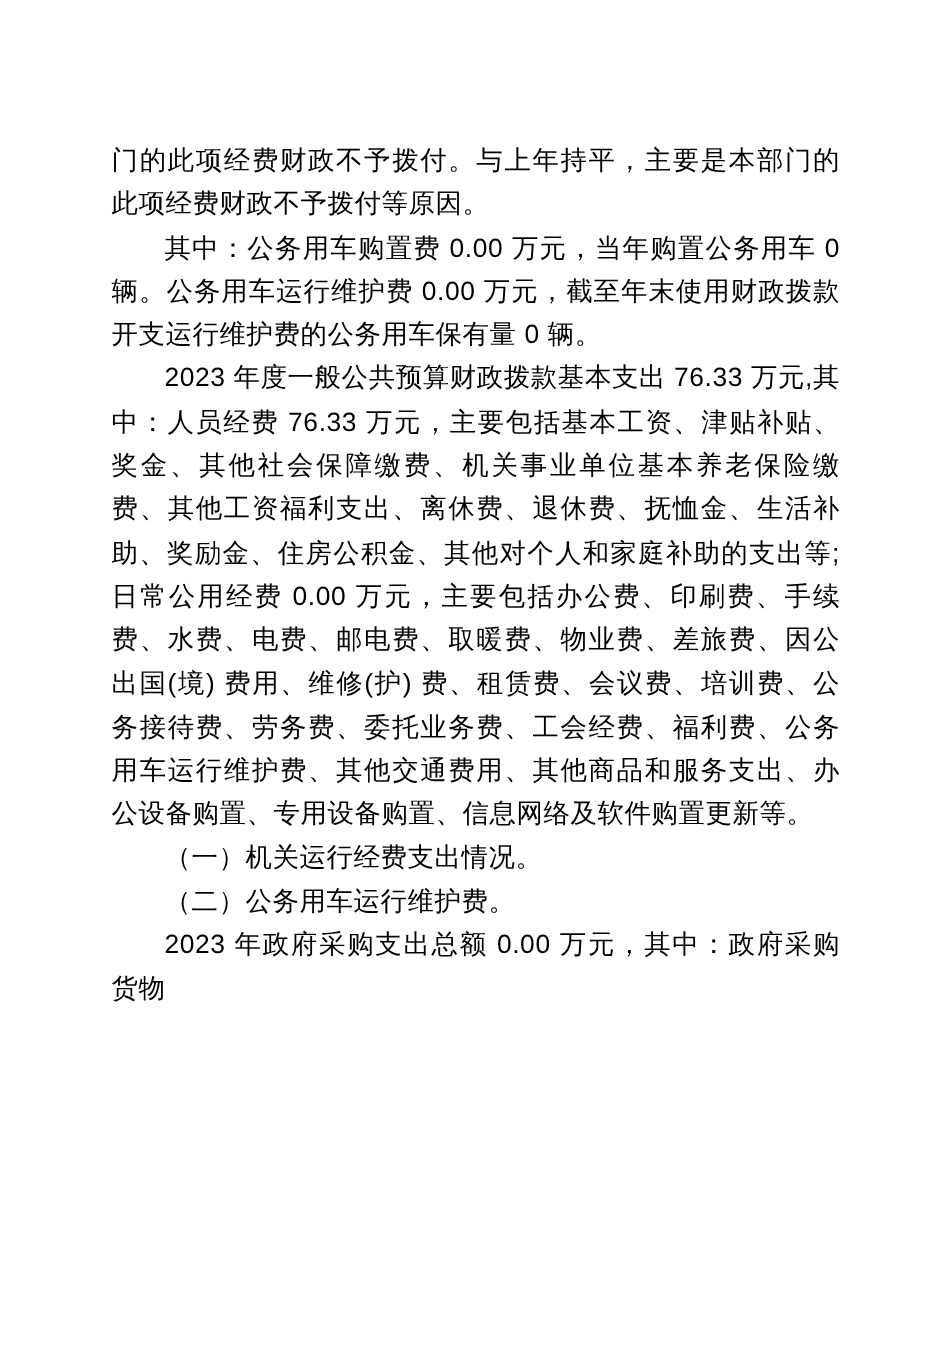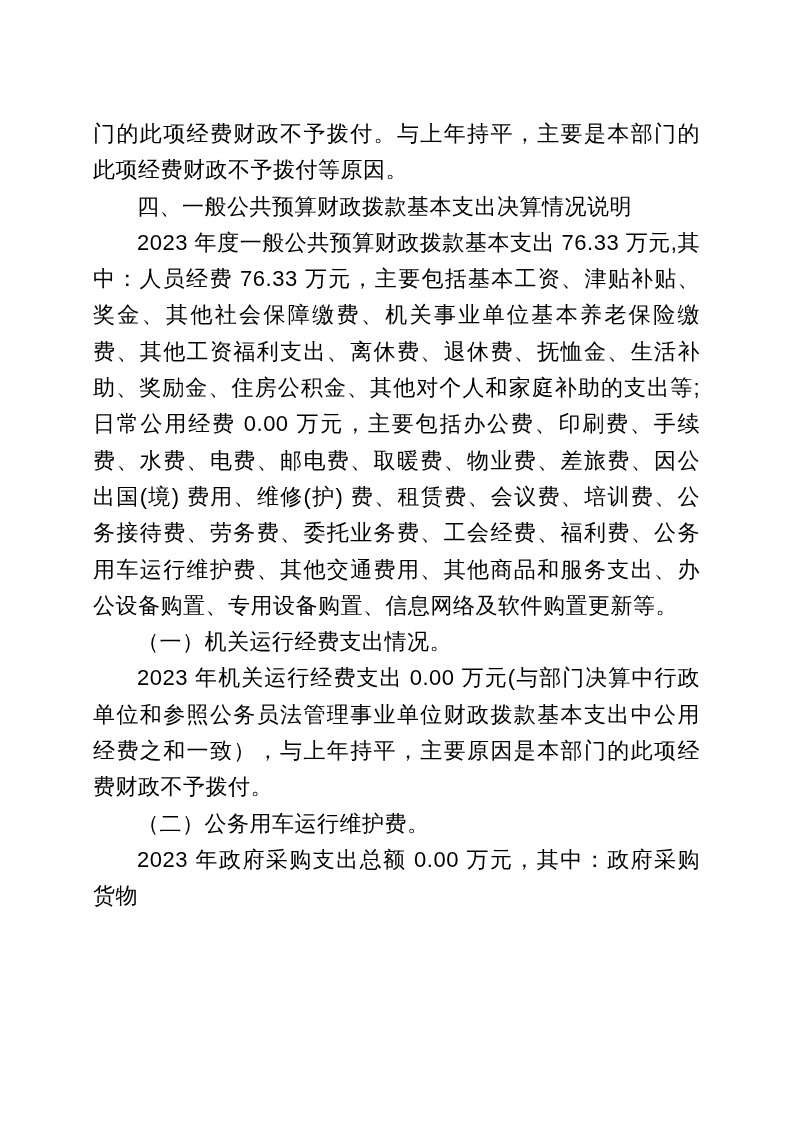--- a/index.html
+++ b/index.html
@@ -40,20 +40,19 @@
   .heading-bold {
     font-weight: 400;
   }
 </style>
 </head>
 <body>
 
 <div class="page">
   <div class="content">
     <p class="para-flush">门的此项经费财政不予拨付。与上年持平，主要是本部门的此项经费财政不予拨付等原因。</p>
-    <p class="para-indent">四、一般公共预算财政拨款基本支出决算情况说明</p>
+    <p class="para-indent">其中：公务用车购置费 0.00 万元，当年购置公务用车 0 辆。公务用车运行维护费 0.00 万元，截至年末使用财政拨款开支运行维护费的公务用车保有量 0 辆。</p>
     <p class="para-indent">2023 年度一般公共预算财政拨款基本支出 76.33 万元,其中：人员经费 76.33 万元，主要包括基本工资、津贴补贴、奖金、其他社会保障缴费、机关事业单位基本养老保险缴费、其他工资福利支出、离休费、退休费、抚恤金、生活补助、奖励金、住房公积金、其他对个人和家庭补助的支出等; 日常公用经费 0.00 万元，主要包括办公费、印刷费、手续费、水费、电费、邮电费、取暖费、物业费、差旅费、因公出国(境) 费用、维修(护) 费、租赁费、会议费、培训费、公务接待费、劳务费、委托业务费、工会经费、福利费、公务用车运行维护费、其他交通费用、其他商品和服务支出、办公设备购置、专用设备购置、信息网络及软件购置更新等。</p>
     <p class="para-indent heading-bold">（一）机关运行经费支出情况。</p>
-    <p class="para-indent">2023 年机关运行经费支出 0.00 万元(与部门决算中行政单位和参照公务员法管理事业单位财政拨款基本支出中公用经费之和一致），与上年持平，主要原因是本部门的此项经费财政不予拨付。</p>
     <p class="para-indent heading-bold">（二）公务用车运行维护费。</p>
     <p class="para-indent">2023 年政府采购支出总额 0.00 万元，其中：政府采购货物</p>
   </div>
 </div>
 
 </body></html>

